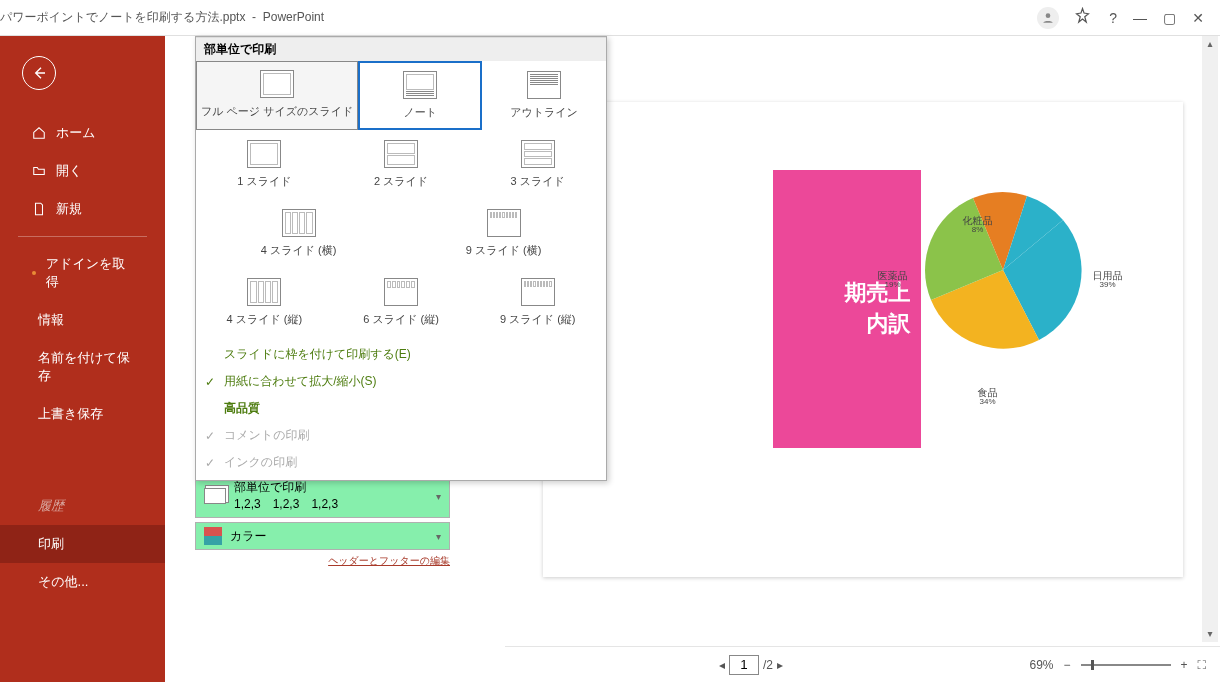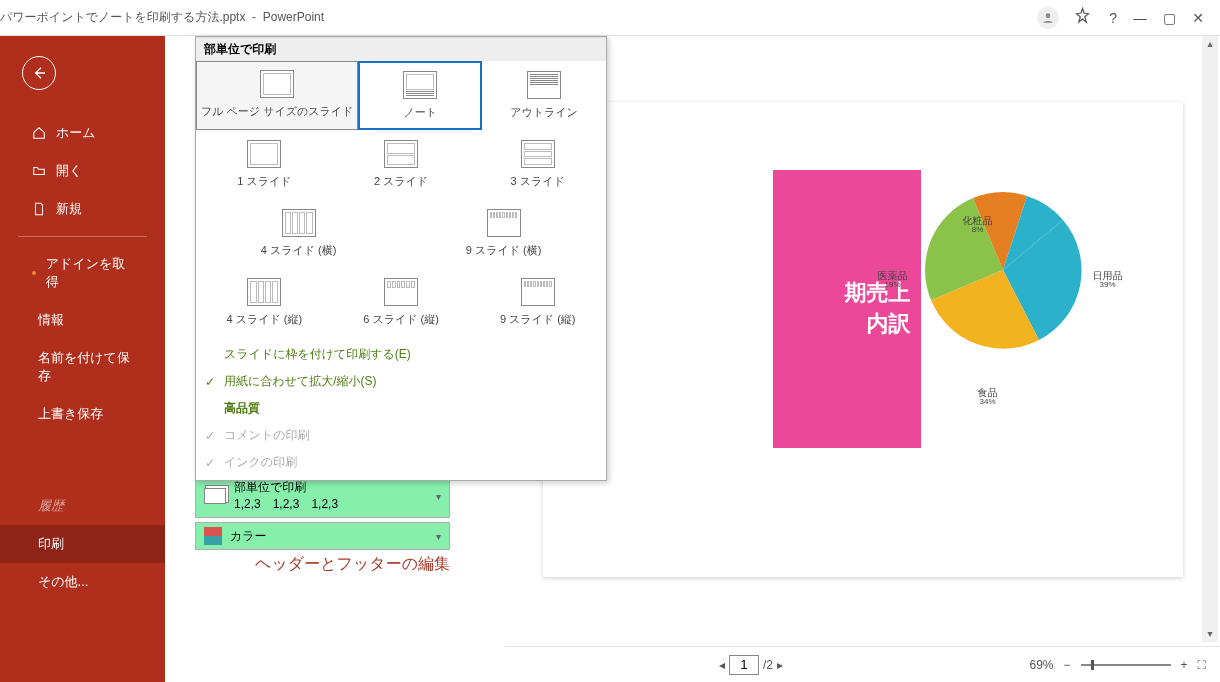--- a/index.html
+++ b/index.html
@@ -25,21 +25,21 @@
   .content { flex: 1; position: relative; background:#fff; }
   
   .print-settings { position:absolute; left:30px; top:390px; width:255px; font-size:12px;}
   .setting-row { border:1px solid #b0b0b0; padding:4px 8px; display:flex; align-items:center; gap:8px; margin-bottom:4px; cursor:pointer; background:#86efac;}
   .setting-row.sel { background:#f7b8a5; border-color:#d08060;}
   .setting-row .caret { margin-left:auto; font-size:10px; color:#666;}
   .setting-icon { width:22px; height:16px; border:1px solid #888; background:#fff; display:inline-block;}
   .color-icon { width:18px; height:18px; display:inline-block;}
   .color-icon::before{content:'';display:block;height:9px;background:#d9534f;}
   .color-icon::after{content:'';display:block;height:9px;background:#36a2a6;}
-  .hf-link { text-align:right; color:#a83a2a; font-size:16px; cursor:pointer; margin-top:4px;}
+  .hf-link { text-align:right; color:#a83a2a; font-size:10px; text-decoration:underline; cursor:pointer; margin-top:4px;}
   
   .popup { position:absolute; left:30px; top:0px; width:412px; background:#fff; border:1px solid #aaa; box-shadow:2px 2px 6px rgba(0,0,0,0.2); font-size:12px; z-index:10;}
   .popup-section-h { background:#eee; padding:3px 8px; font-weight:bold; border-top:1px solid #ddd;}
   .popup-grid { display:flex; }
   .popup-cell { flex:1; text-align:center; padding:8px 4px; cursor:pointer; border:2px solid transparent;}
   .popup-cell.current { border:1px solid #888; background:#f5f5f5;}
   .popup-cell.selected { border:2.5px solid #1a6fc9;}
   .cell-icon { width:34px; height:28px; margin:0 auto 6px; border:1px solid #888; background:#fff; display:flex; flex-direction:column; padding:2px; gap:1px;}
   .cell-icon .ln { height:1px; background:#888;}
   .cell-icon .bx { flex:1; border:1px solid #bbb;}

